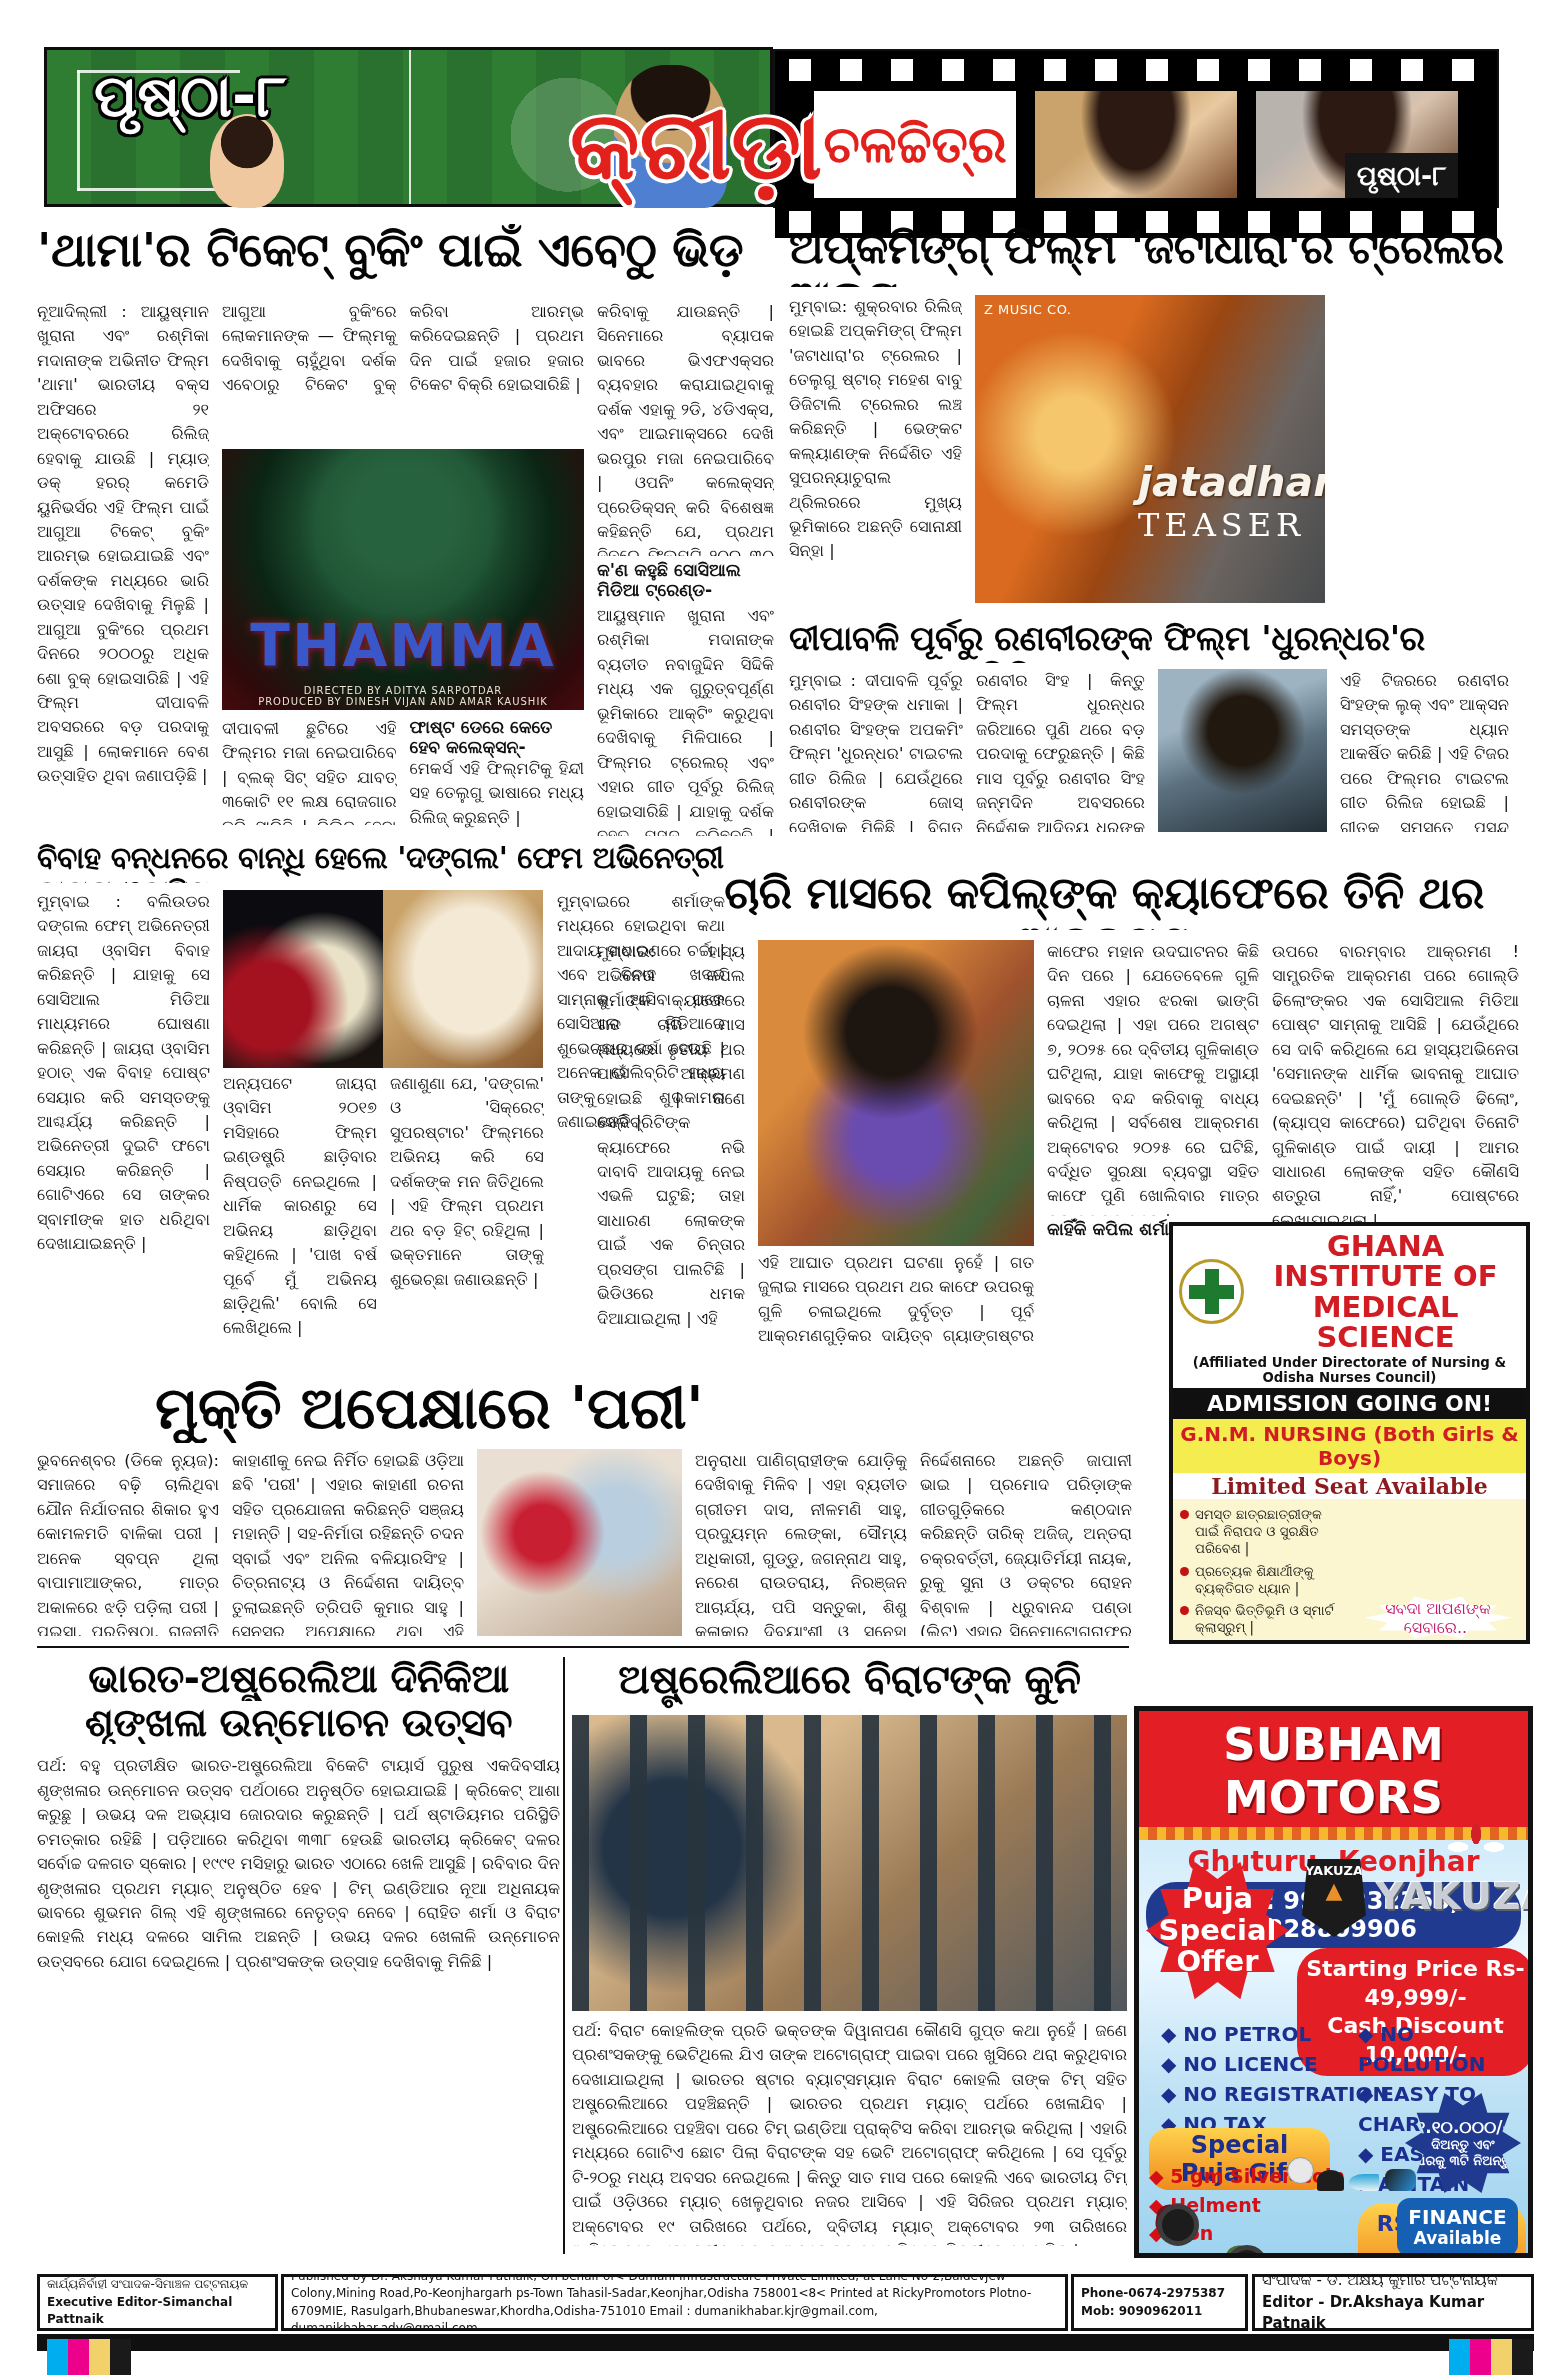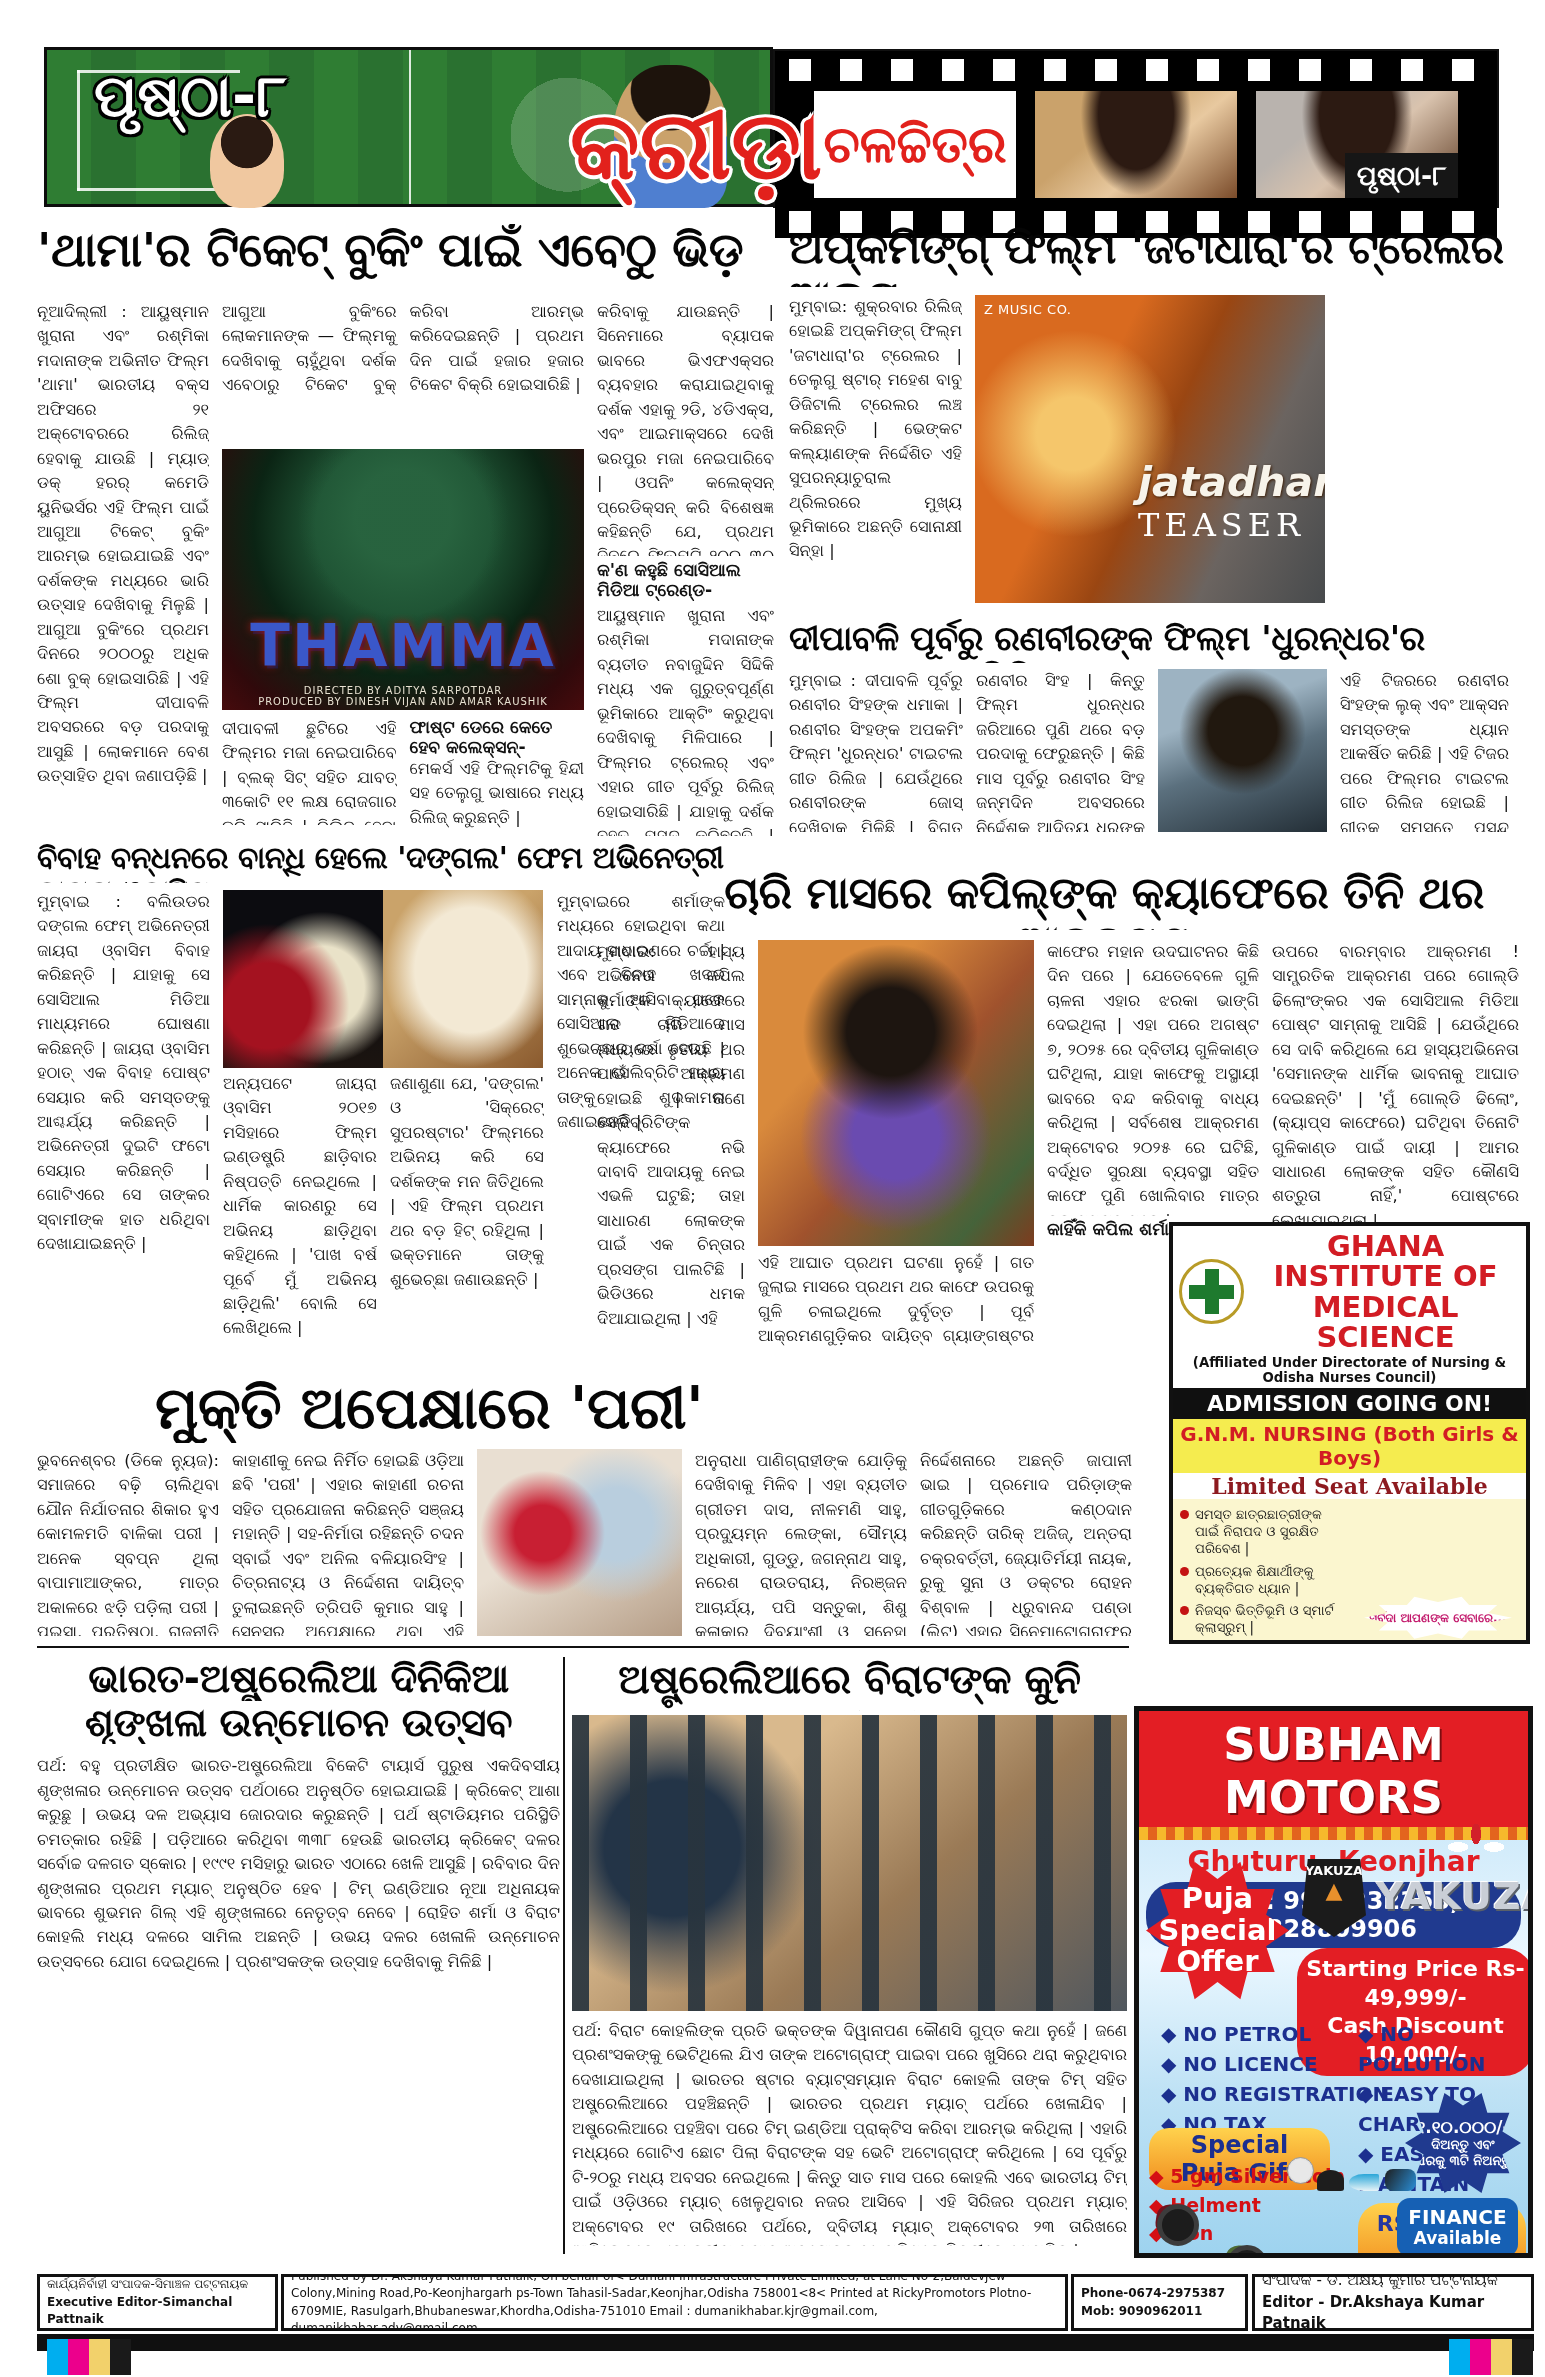--- a/index.html
+++ b/index.html
@@ -264,21 +264,21 @@
             <span>ନିଜସ୍ବ ଭିତ୍ତିଭୂମି ଓ ସ୍ମାର୍ଟ କ୍ଲାସ୍‌ରୁମ୍ |</span>
           </div>
         <div class="gbullet">
             <span class="gdot"></span>
             <span>ହଷ୍ଟେଲ ସୁବିଧା ଓ ପରିବହନ ସୁବିଧା |</span>
           </div>
 
       </div>
 
       <div class="abs burst" style="right:14px;top:97px;width:148px;height:44px;background:#fff;">
-        <span style="font-size:12px;font-weight:bold;color:#c2186b;">ସର୍ବଦା ଆପଣଙ୍କ ସେବାରେ...</span>
+        <span style="font-size:16px;font-weight:normal;color:#c2186b;">ସର୍ବଦା ଆପଣଙ୍କ ସେବାରେ...</span>
       </div>
       <div class="abs" style="right:3px;top:139px;width:170px;">
         <div class="ghana-hosp">ଘଣା ହସ୍ପିଟାଲ</div>
 
       </div>
 
     </div>
 
   </div>
 

